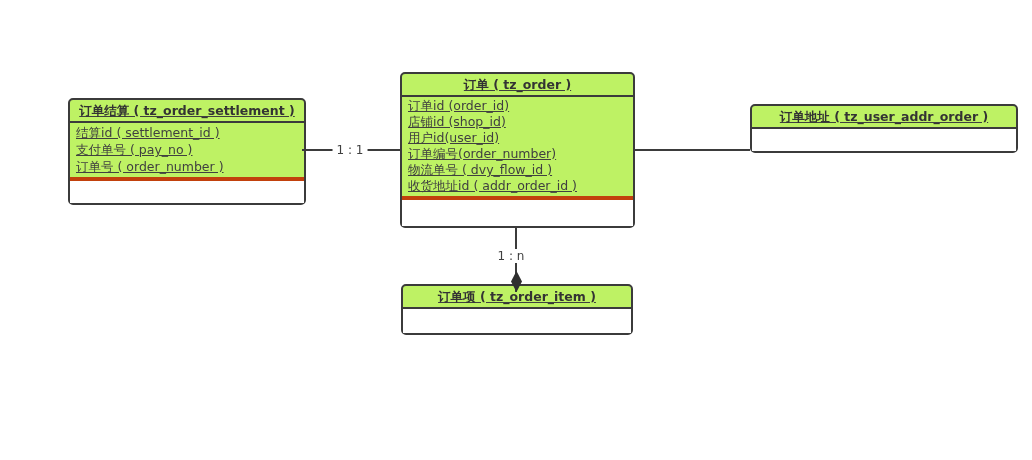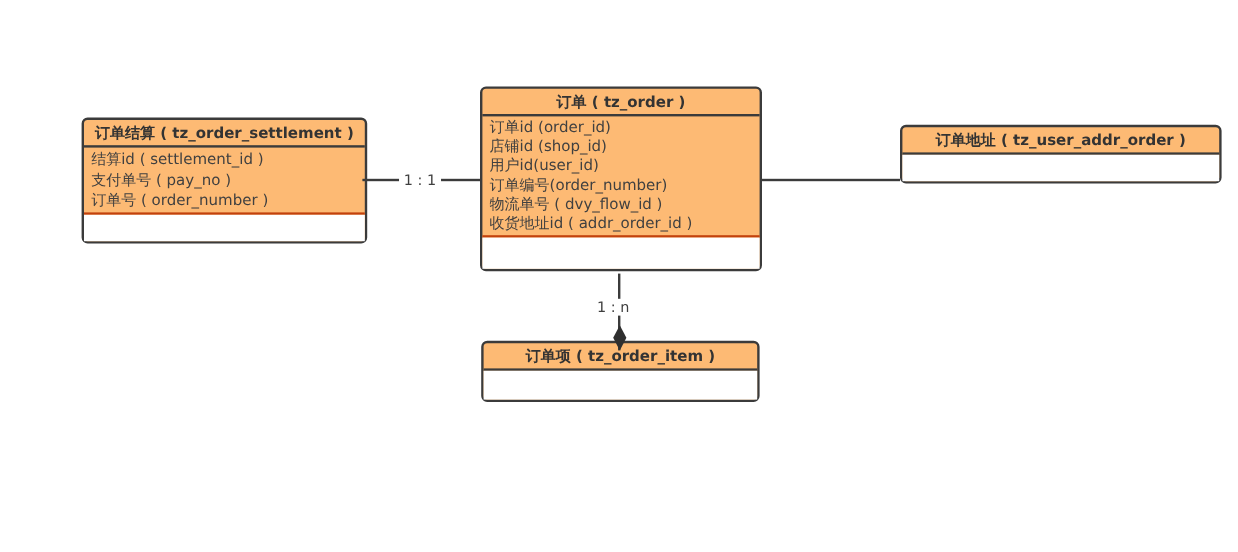--- a/index.html
+++ b/index.html
@@ -1,29 +1,29 @@
 <!DOCTYPE html>
 <html><head>
 <meta charset="utf-8">
 <style>
   html,body{margin:0;padding:0;background:#ffffff;}
   .canvas{
     position:relative;width:1032px;height:460px;background:#ffffff;
     font-family:"DejaVu Sans","Liberation Sans",sans-serif;overflow:hidden;
   }
   .entity{
-    position:absolute;background:#fdba74;border:2px solid #3b3b3b;
-    border-radius:5px;box-sizing:border-box;color:#404040;
+    position:absolute;background:#bef264;border:2px solid #3b3b3b;
+    border-radius:5px;box-sizing:border-box;color:#404040;text-decoration:underline;
   }
   .entity-title{
     font-weight:bold;font-size:12.5px;line-height:16px;text-align:center;
     padding:3px 2px 2px;border-bottom:2px solid #3b3b3b;color:#333333;white-space:nowrap;overflow:hidden;
   }
   .entity-fields{
-    padding:1px 6px 2px;border-bottom:2px solid #c2410c;font-size:12.5px;
+    padding:1px 6px 2px;border-bottom:4px solid #c2410c;font-size:12.5px;
   }
   .field{line-height:17px;white-space:nowrap;overflow:hidden;}
   .fields-tight .field{line-height:16px;}
   .entity-footer{background:#ffffff;}
   .connector-h{position:absolute;height:2px;background:#3b3b3b;}
   .connector-v{position:absolute;width:2px;background:#3b3b3b;}
   .connector-label{
     position:absolute;transform:translate(-50%,-50%);background:#ffffff;
     padding:0 4px;font-size:12px;color:#3f3f3f;white-space:nowrap;
   }

